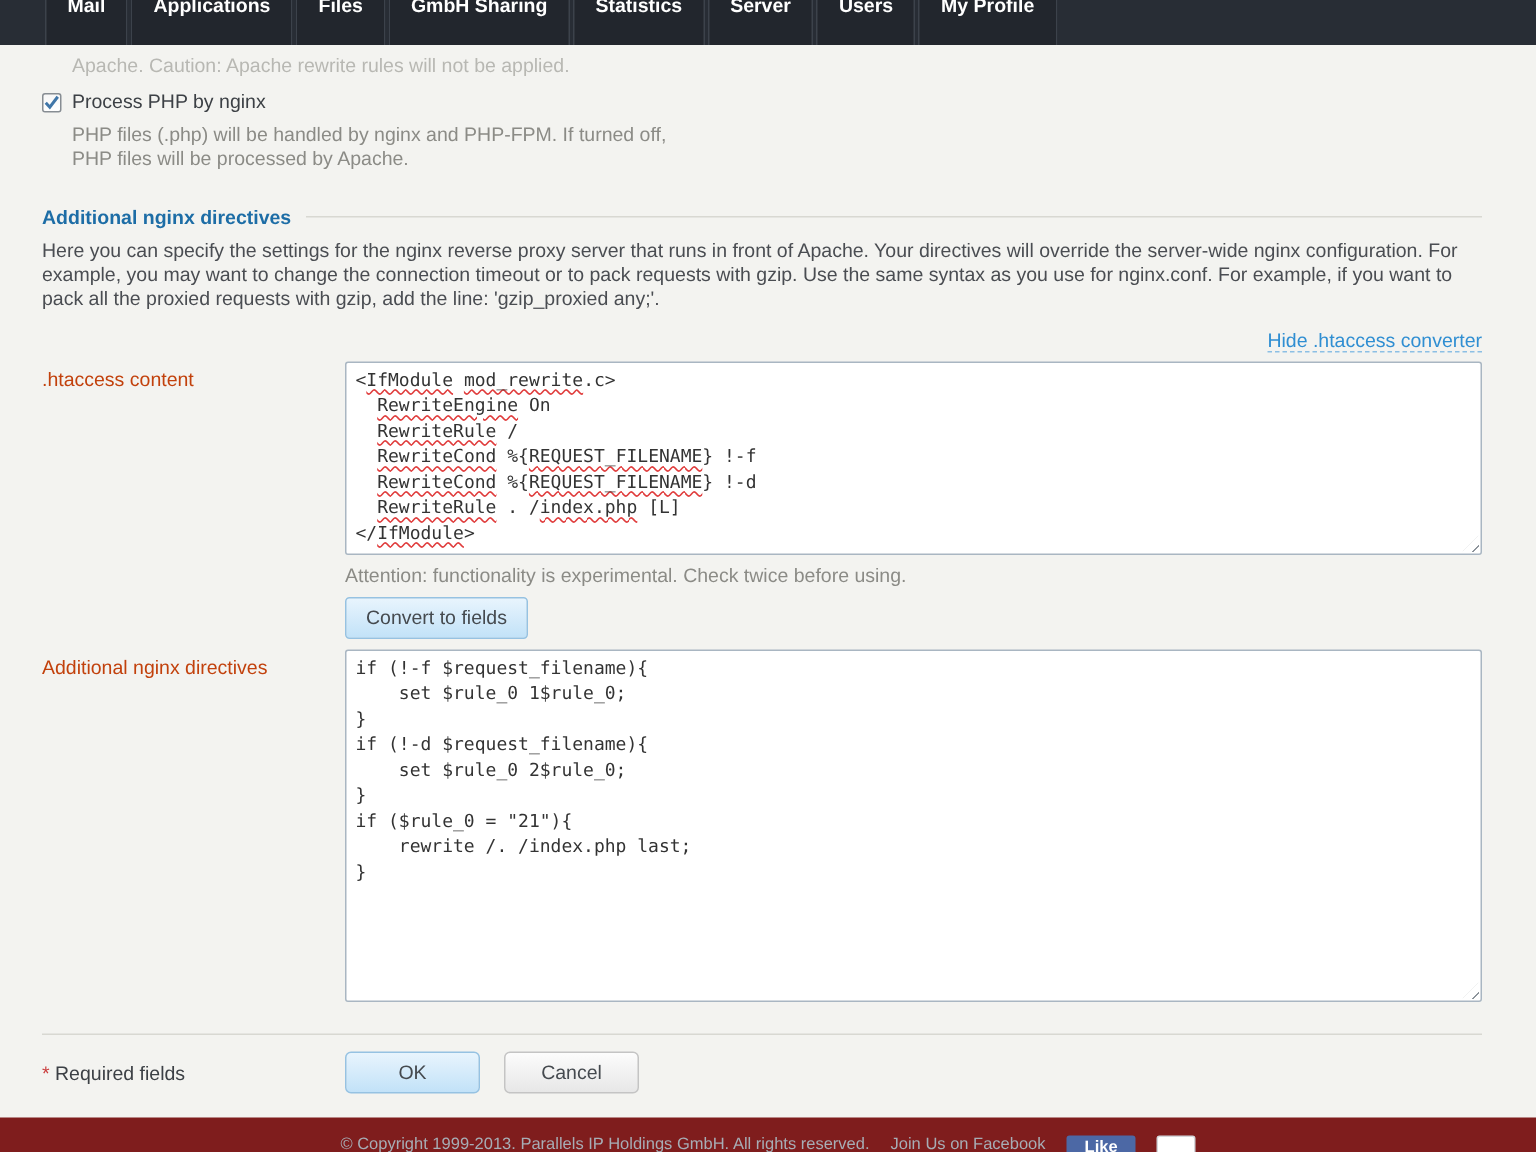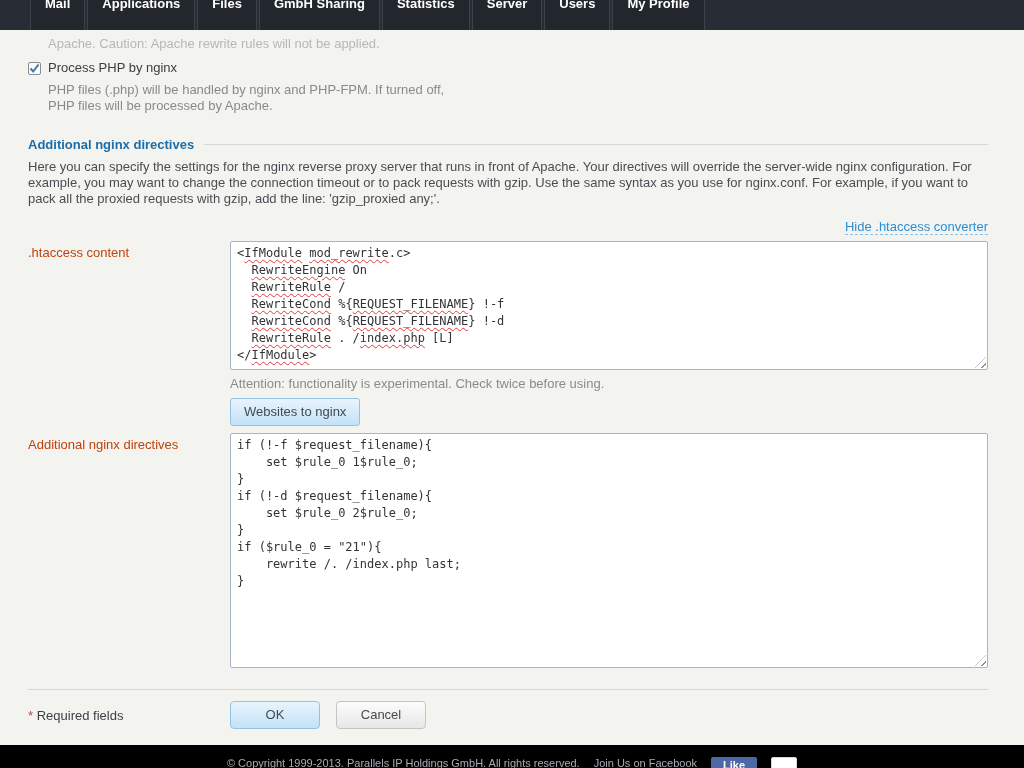--- a/index.html
+++ b/index.html
@@ -146,21 +146,21 @@
 
   .actions-row { display:flex; align-items:center; margin-top:11px; }
   .required-note { width:202px; flex:0 0 202px; }
   .req-star { color:#ca3c3c; }
 
   
   .page-footer {
     position:absolute;
     left:0; right:0; bottom:0;
     height:23px;
-    background:#000000;
+    background:#7f1d1d;
     overflow:hidden;
     z-index:4;
   }
   .footer-inner {
     margin-top:12px;
     display:flex;
     justify-content:center;
     align-items:flex-start;
     gap:14px;
     font-size:11px;
@@ -226,21 +226,21 @@
     <div class="row-label">.htaccess content</div>
     <div class="row-field">
       <div class="codebox h1">&lt;<span class="sp">IfModule</span> <span class="sp">mod_rewrite</span>.c&gt;
   <span class="sp">RewriteEngine</span> On
   <span class="sp">RewriteRule</span> /
   <span class="sp">RewriteCond</span> %{<span class="sp">REQUEST_FILENAME</span>} !-f
   <span class="sp">RewriteCond</span> %{<span class="sp">REQUEST_FILENAME</span>} !-d
   <span class="sp">RewriteRule</span> . /<span class="sp">index.php</span> [L]
 &lt;/<span class="sp">IfModule</span>&gt;<span class="grip"></span></div>
       <div class="attention">Attention: functionality is experimental. Check twice before using.</div>
-      <span class="btn btn-blue btn-convert">Websites to nginx</span>
+      <span class="btn btn-blue btn-convert">Convert to fields</span>
     </div>
   </div>
 
   <div class="form-row" style="margin-top:7px;">
     <div class="row-label">Additional nginx directives</div>
     <div class="row-field">
       <div class="codebox h2">if (!-f $request_filename){
     set $rule_0 1$rule_0;
 }
 if (!-d $request_filename){

